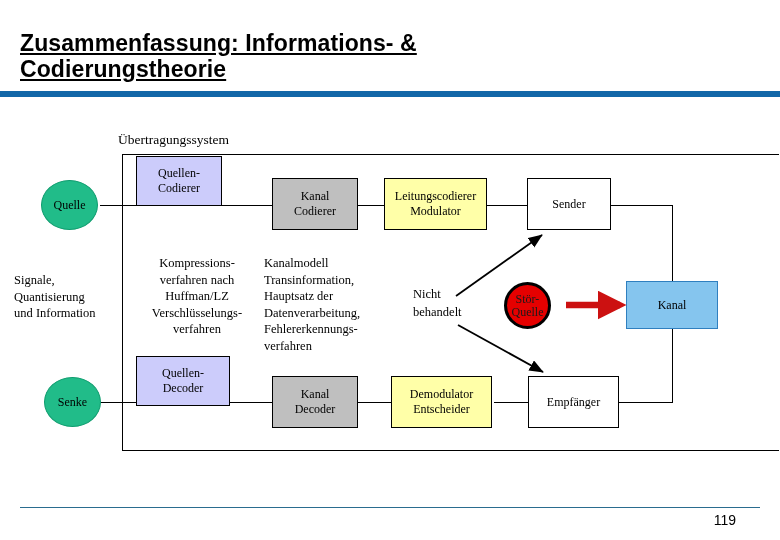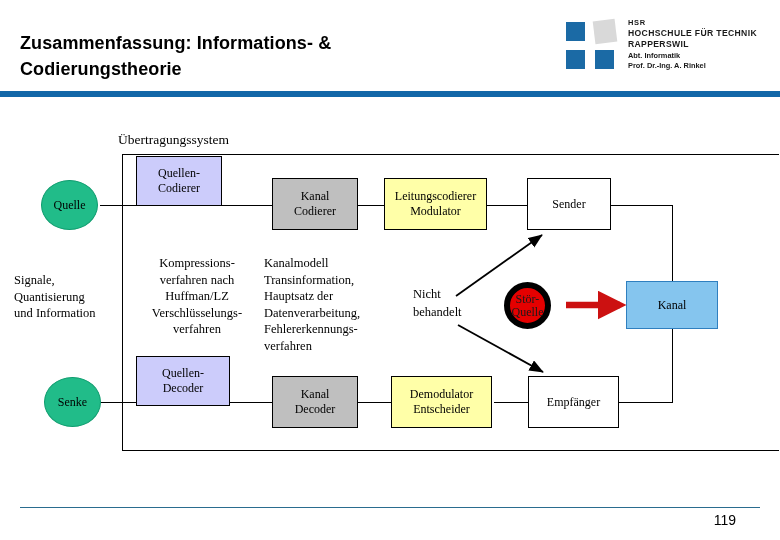--- a/index.html
+++ b/index.html
@@ -15,26 +15,27 @@
     width:780px;height:540px;
     background:#ffffff;
   }
 
   
   .slide-title{
     position:absolute;
     left:20px; top:30px;
     width:520px;
     font-family:"Liberation Sans", sans-serif;
-    font-size:18px;
+    font-size:23px;
     font-weight:bold;
     line-height:26px;
     color:#000000;
     letter-spacing:0.1px;
     white-space:pre-line;
+    text-decoration:underline;
   }
   .header-rule{
     position:absolute;
     left:0; top:91px;
     width:780px;height:6px;
     background:#1267a8;
   }
 
   
   .logo{
@@ -109,21 +110,21 @@
   .circ{
     position:absolute;
     border-radius:50%;
     display:flex;align-items:center;justify-content:center;
     text-align:center;
     font-size:12px;line-height:13px;
     box-sizing:border-box;
     white-space:pre-line;
   }
   .circ.green{background:#21bc89;border:1px solid #0e9c6e;}
-  .circ.red  {background:#e50000;border:6px solid #000000;color:#1a1a1a;}
+  .circ.red  {background:#e50000;border:3px solid #000000;color:#1a1a1a;}
 
   
   .note{
     position:absolute;
     font-size:12.5px;
     line-height:16.5px;
     white-space:pre-line;
   }
 
   
@@ -153,33 +154,20 @@
 </head>
 <body>
 
 <div id="slide">
 
   <div class="slide-title serif-no" style="font-family:'Liberation Sans',sans-serif;">Zusammenfassung: Informations- &amp;
 Codierungstheorie</div>
 
   <div class="header-rule"></div>
 
-  <div class="logo">
-    <div class="logo-sq s1"></div>
-    <div class="logo-sq s4"></div>
-    <div class="logo-sq s2"></div>
-    <div class="logo-sq s3"></div>
-    <div class="logo-text">
-      <div class="logo-l1">HSR</div>
-      <div class="logo-l2">HOCHSCHULE FÜR TECHNIK</div>
-      <div class="logo-l3">RAPPERSWIL</div>
-      <div class="logo-l4">Abt. Informatik</div>
-      <div class="logo-l5">Prof. Dr.-Ing. A. Rinkel</div>
-    </div>
-  </div>
 
   <div id="diagram">
 
     <div class="sys-frame"></div>
     <div class="sys-label serif">Übertragungssystem</div>
 
     <div class="line-h" style="left:100px; top:105px; width:36px;"></div>
 
     <div class="line-h" style="left:222px; top:105px; width:50px;"></div>
 

